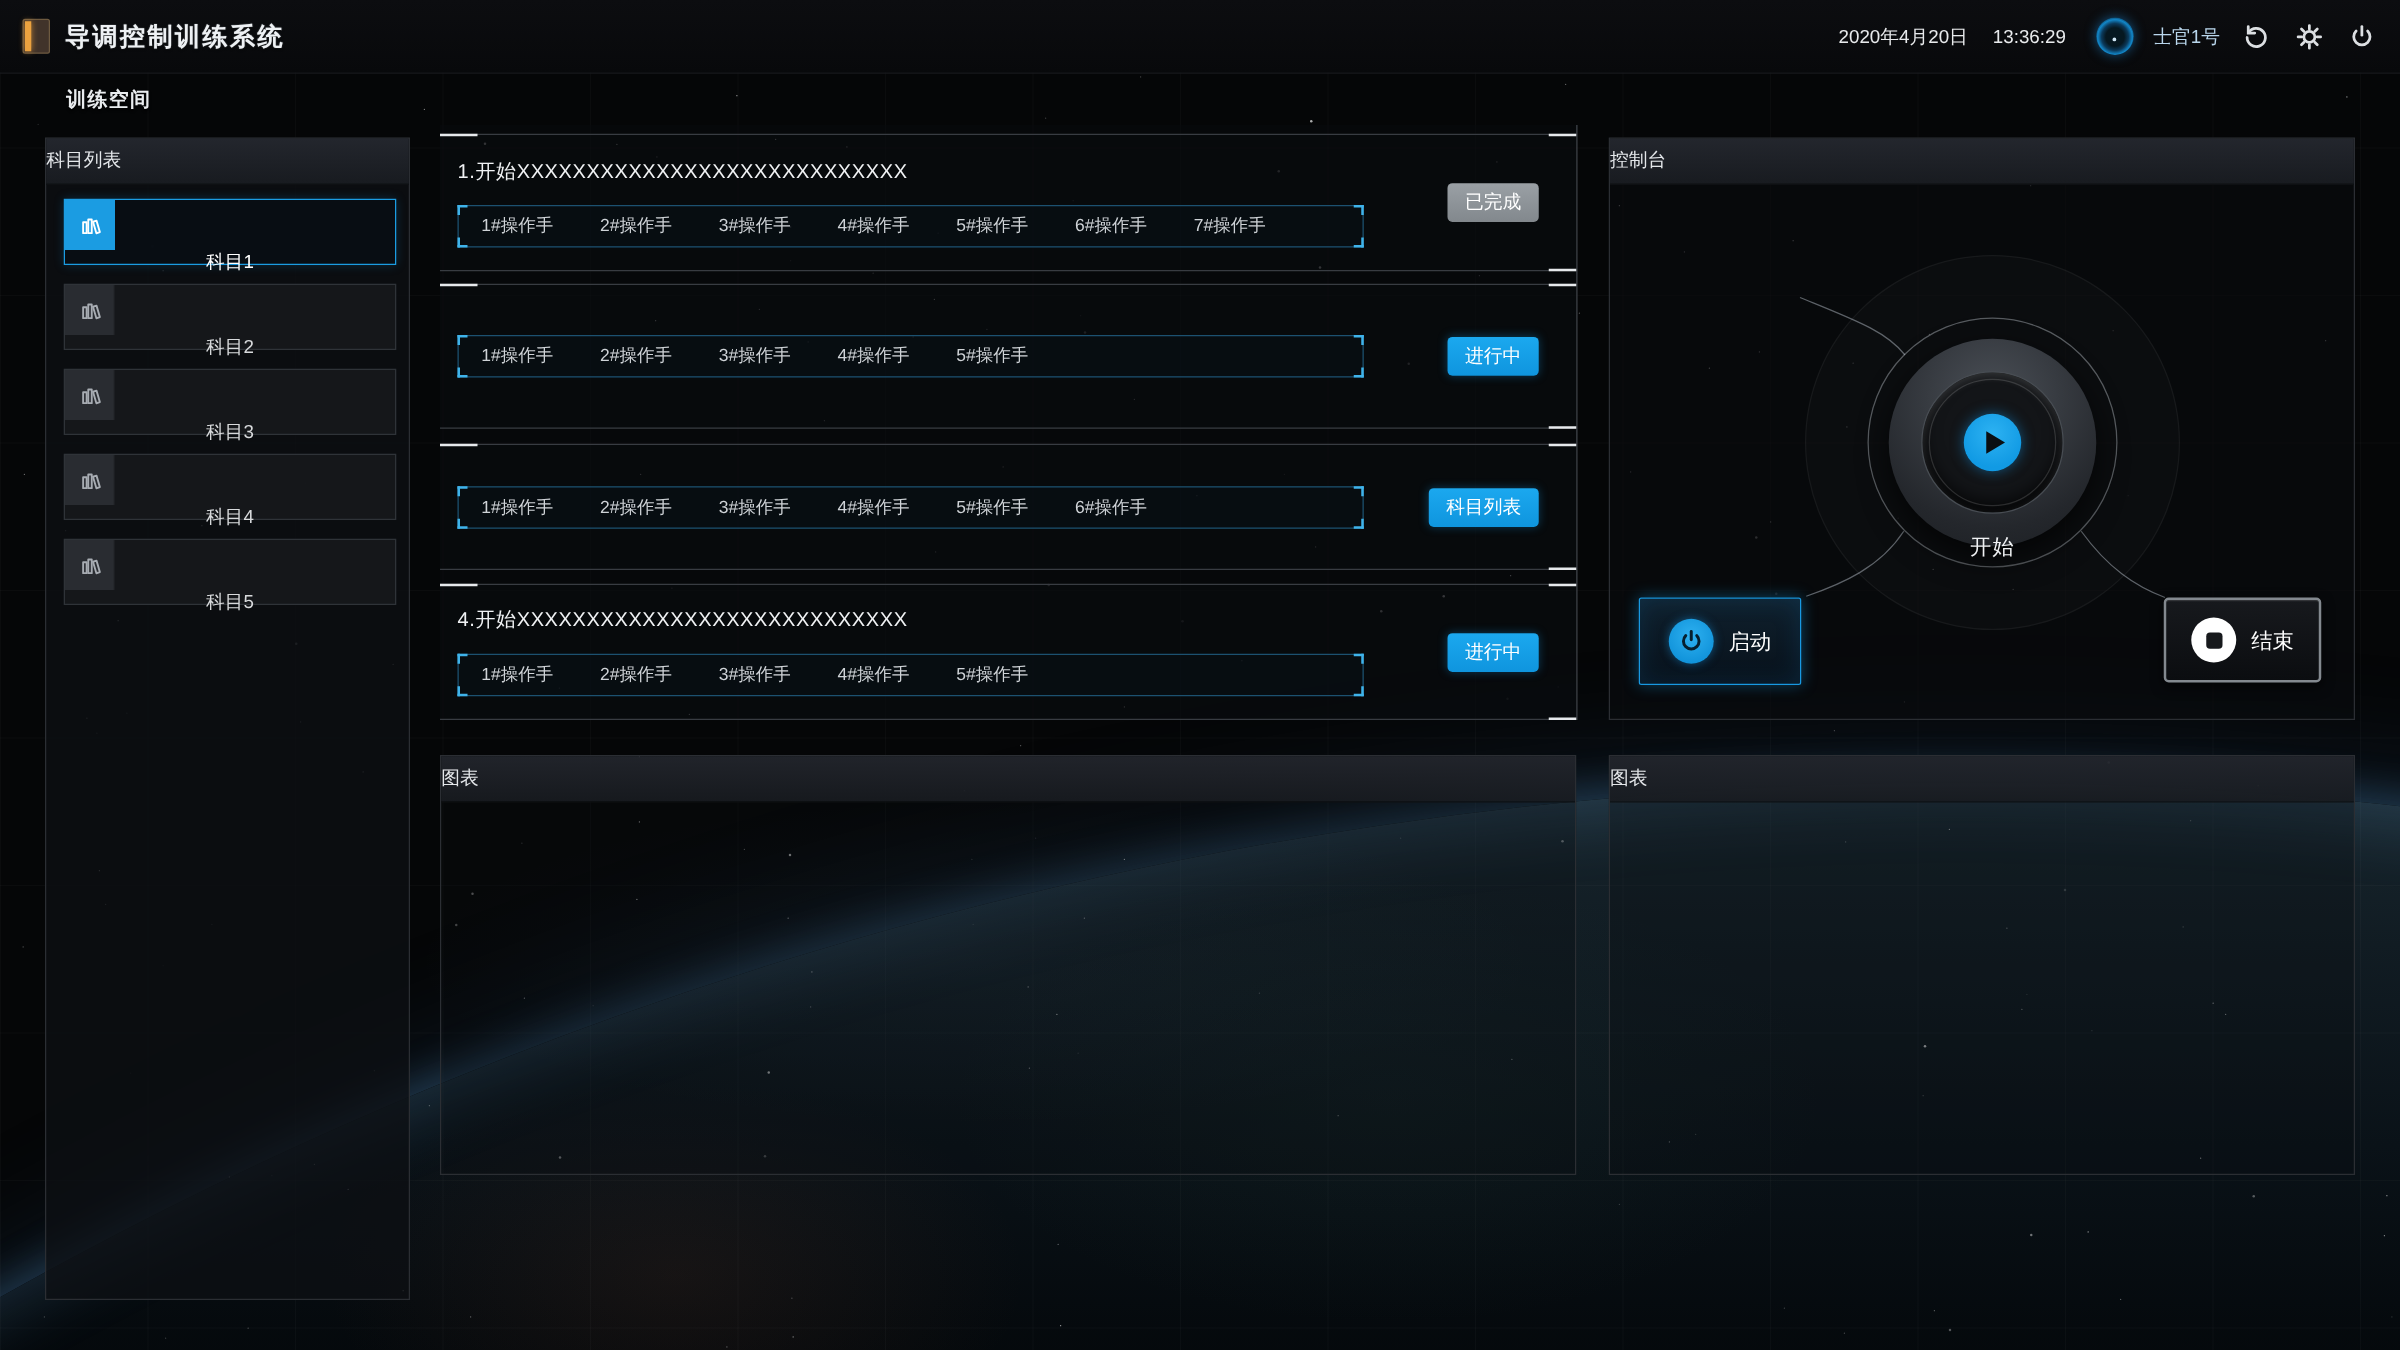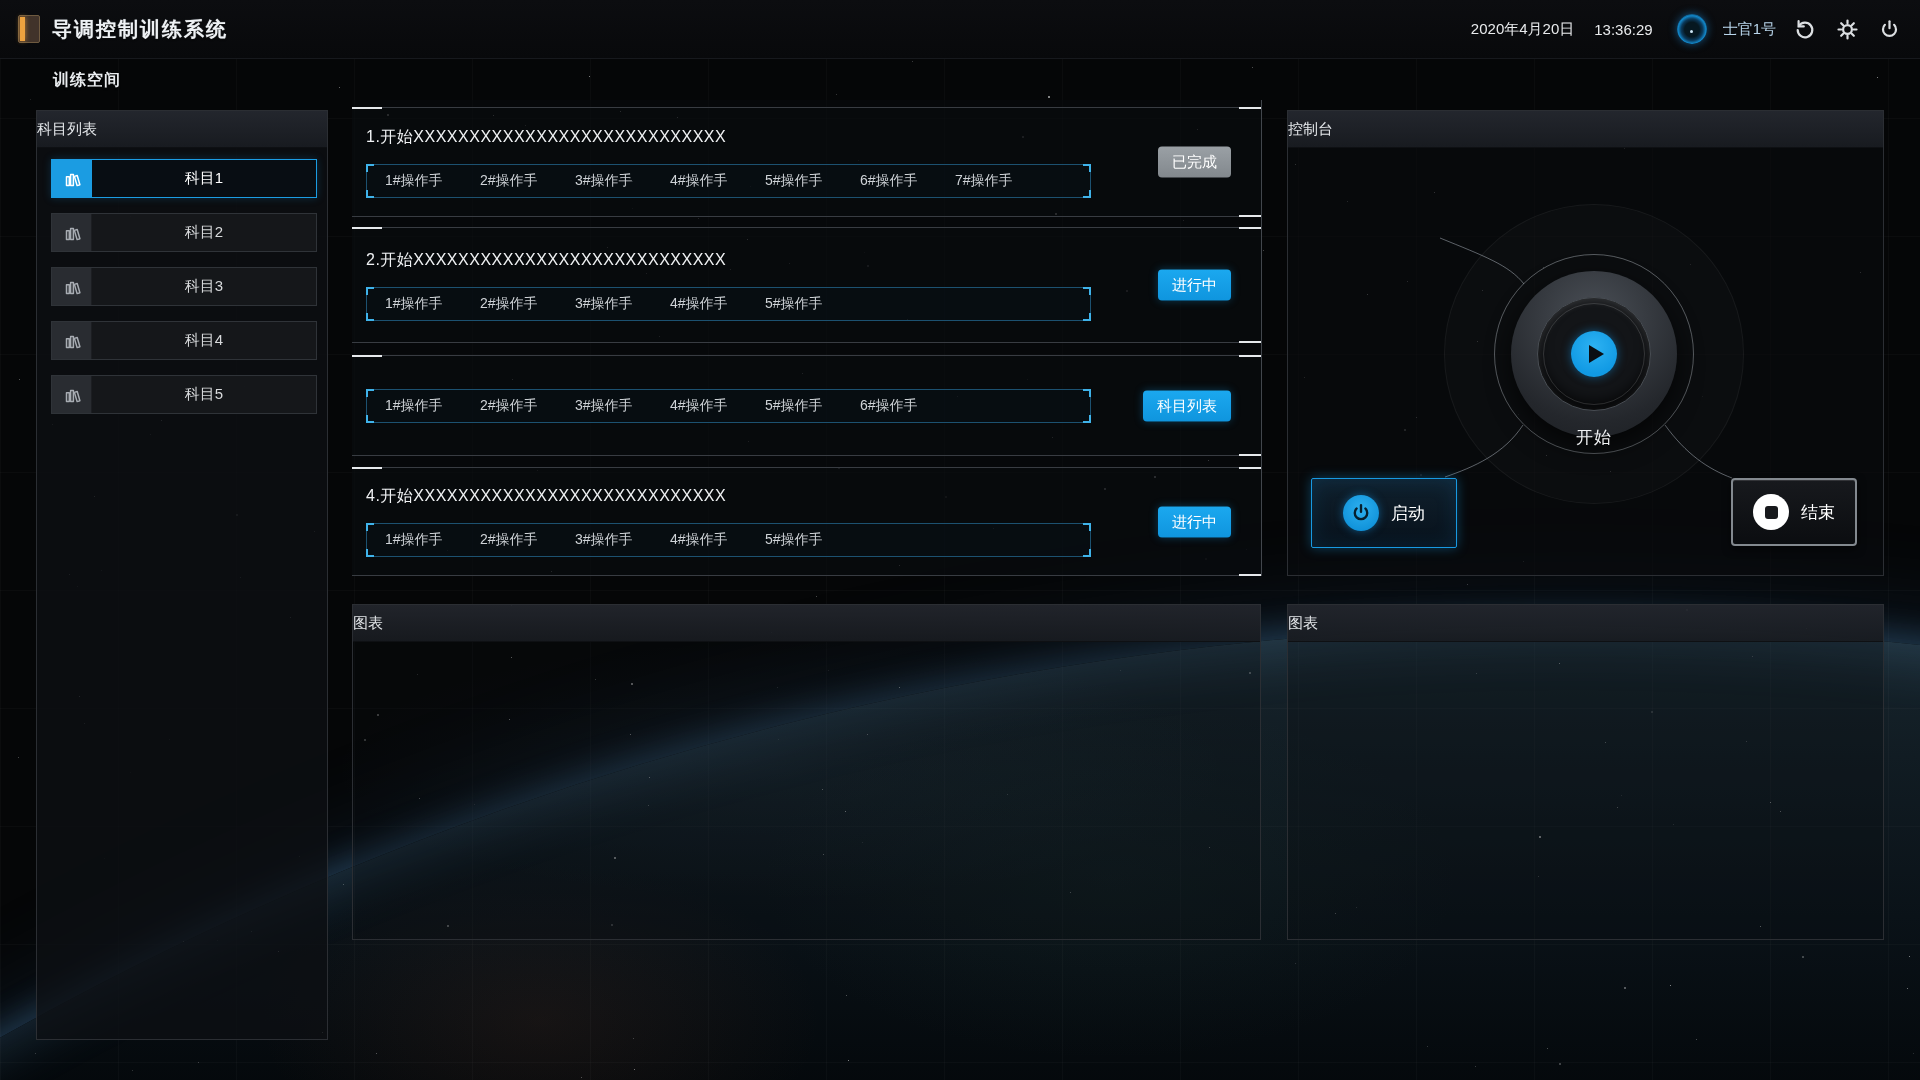--- a/index.html
+++ b/index.html
@@ -45,22 +45,22 @@
   
   .panel-header { height:37px; line-height:36px; font-size:15px; color:#e4e7ea;
     background:linear-gradient(180deg,#23262d,#181b20); border-bottom:1px solid #0e1013; }
   .workspace-title { position:absolute; left:53px; top:70px; z-index:2; font-size:16px; font-weight:700;
     letter-spacing:1px; color:#e9ecef; text-shadow:0 1px 2px rgba(0,0,0,.9); }
 
   
   .sidebar-panel { position:absolute; left:36px; top:110px; width:292px; height:930px; z-index:2;
     background:rgba(13,15,19,.78); border:1px solid #2b2e33; }
   .subject-list { position:relative; padding-top:11px; }
-  .subject-item { position:relative; margin:0 0 15px 14px; width:266px; height:39px; display:flex; cursor:pointer;
-    background:rgba(22,24,28,.9); border:1px solid #2f3338; }
+  .subject-item { position:relative; margin:0 0 15px 14px; width:266px; height:53px; display:flex; cursor:pointer;
+    background:rgba(22,24,28,.9); border:1px solid #2f3338;flex-direction:column; }
   .subject-item .ibox { width:40px; height:100%; flex:0 0 40px; display:flex; align-items:center; justify-content:center;
     background:#292c31; color:#a7acb2; border-right:1px solid #1c1e22; }
   .subject-item .slabel { flex:1; display:flex; align-items:center; justify-content:center; font-size:15px; color:#d8dadc; }
   .subject-item.active { border:1px solid #1b9ce2; background:rgba(8,14,20,.95); box-shadow:0 0 8px rgba(20,140,210,.25); }
   .subject-item.active .ibox { background:#1b9ce2; color:#fff; border-right:none; }
   .subject-item.active .slabel { color:#ffffff; }
 
   
   .task-panel { position:absolute; left:352px; top:100px; width:910px; height:476px; z-index:2;
     background:rgba(8,10,13,.5); border-right:1px solid #42464c; }
@@ -102,21 +102,21 @@
     display:flex; align-items:center; justify-content:center; }
   .tri { width:0; height:0; border-left:15px solid #0a0e12; border-top:9px solid transparent; border-bottom:9px solid transparent; margin-left:5px; }
   .start-label { position:absolute; left:306px; top:278px; transform:translateX(-50%); font-size:17px; color:#f0f2f4; letter-spacing:1px; }
   .fault-btn { position:absolute; left:27px; top:31px; width:129px; height:67px; border-radius:5px; cursor:pointer;
     background:linear-gradient(180deg,#34383e,#191c20); border:1px solid #565b62;
     box-shadow:0 3px 9px rgba(0,0,0,.55), inset 0 1px 0 rgba(255,255,255,.16);
     display:flex; align-items:center; gap:10px; padding-left:13px; }
   .fault-ico { width:38px; height:38px; border-radius:50%; background:#fff; flex:0 0 38px; display:flex; align-items:center; justify-content:center; }
   .fault-text { text-align:left; font-size:15px; color:#f2f4f6; line-height:1.3; }
   .fault-text span { display:block; }
-  .launch-btn { position:absolute; left:23px; top:330px; width:146px; height:70px; cursor:pointer;
+  .launch-btn { position:absolute; left:23px; top:330px; width:130px; height:70px; cursor:pointer;
     background:linear-gradient(180deg, rgba(16,34,48,.92), rgba(8,18,28,.92)); border:1px solid #1899e2; border-radius:2px;
     box-shadow:0 0 12px rgba(20,150,220,.4), inset 0 0 20px rgba(20,120,190,.18);
     display:flex; align-items:center; justify-content:center; gap:12px; font-size:17px; color:#fff; font-family:inherit;text-align:center; }
   .launch-ico { width:36px; height:36px; border-radius:50%; background:radial-gradient(circle at 50% 38%,#2db0f0,#1193da 75%);
     display:flex; align-items:center; justify-content:center; box-shadow:0 0 8px rgba(20,150,230,.5); }
   .end-btn { position:absolute; left:443px; top:330px; width:126px; height:68px; cursor:pointer;
     background:linear-gradient(180deg,#17191d,#0b0d10); border:2px solid #83898f; border-radius:4px;
     box-shadow:0 3px 9px rgba(0,0,0,.6), inset 0 1px 0 rgba(255,255,255,.12);
     display:flex; align-items:center; justify-content:center; gap:12px; font-size:17px; color:#fff; font-family:inherit; }
   .end-ico { width:36px; height:36px; border-radius:50%; background:#fff; display:flex; align-items:center; justify-content:center; }
@@ -462,21 +462,20 @@
           <span class="op-chip">6#操作手</span>
           <span class="op-chip">7#操作手</span>
         </div>
     <button class="status-btn done">已完成</button>
   </div>
 
   <div class="task-card" style="height: 116px; margin-top: 10px;">
     <i class="d d-tl"></i>
     <i class="d d-tr"></i>
     <i class="d d-br"></i>
-    <div class="task-title">2.开始XXXXXXXXXXXXXXXXXXXXXXXXXXXX</div>
     <div class="op-box">
       <i class="corner c-tl"></i>
       <i class="corner c-tr"></i>
       <i class="corner c-bl"></i>
       <i class="corner c-br"></i>
     <span class="op-chip">1#操作手</span>
           <span class="op-chip">2#操作手</span>
           <span class="op-chip">3#操作手</span>
           <span class="op-chip">4#操作手</span>
           <span class="op-chip">5#操作手</span>

